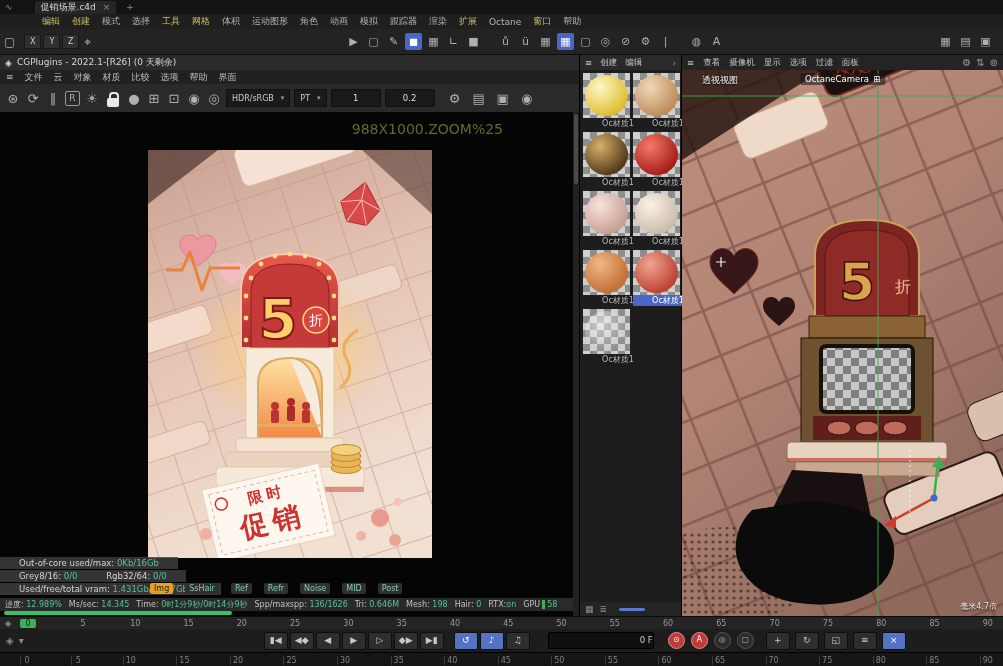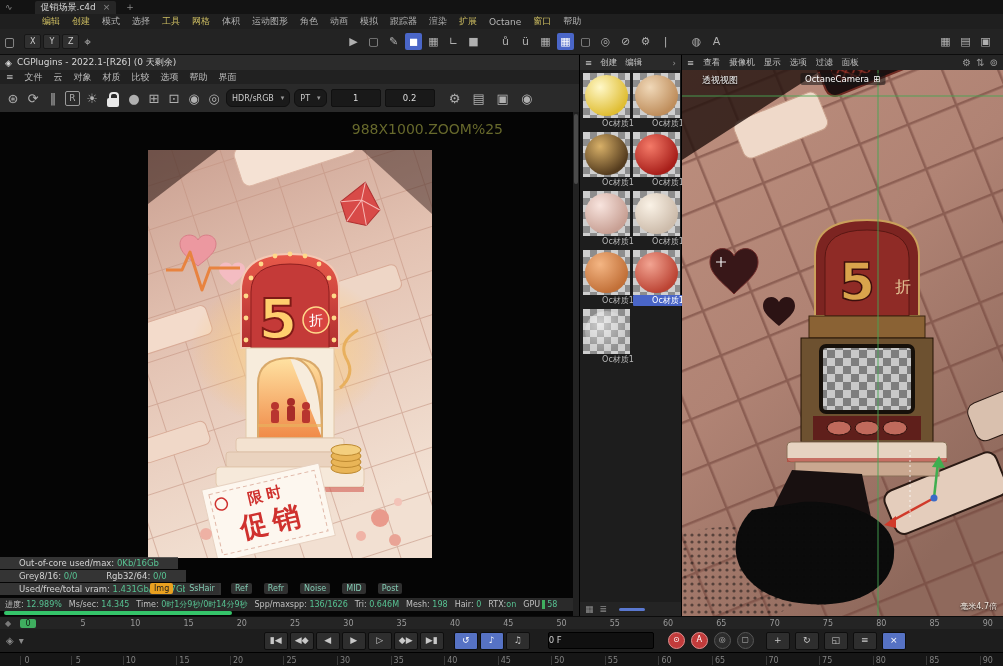--- a/index.html
+++ b/index.html
@@ -34,21 +34,21 @@
   
   #octane-panel{left:0;top:55px;width:580px;height:561px;background:#060606;border-right:1px solid #000;box-sizing:border-box}
   .ov-title{height:15px;background:#2b2b2b;display:flex;align-items:center;gap:5px;padding:0 5px;font-size:9px;color:#d8d8d8}
   .ov-menu{height:14px;background:#212121;display:flex;align-items:center;gap:11px;padding:0 6px;font-size:9px;color:#bcbcbc}
   .mi2{white-space:nowrap}
   .ov-tools{height:28px;background:#2a2a2a;display:flex;align-items:center;gap:4px;padding:0 5px}
   .vicon{min-width:16px;text-align:center;color:#b0b0b0;font-size:13px}
   .vicon.boxed{border:1px solid #9a9a9a;font-size:9px;width:13px;min-width:13px;height:13px;line-height:13px;border-radius:2px}
   .vicon.lock{width:12px;min-width:12px;height:9px;background:#e8e8e8;border-radius:2px;position:relative;margin:8px 3px 0}
   .vicon.lock::before{content:"";position:absolute;top:-6px;left:2px;width:6px;height:7px;border:2px solid #e8e8e8;border-bottom:none;border-radius:4px 4px 0 0}
-  .dd{background:#1a1a1a;border:1px solid #101010;height:16px;font-size:8px;color:#ccc;padding:0 5px;display:flex;align-items:center;gap:7px;border-radius:6px}
+  .dd{background:#1a1a1a;border:1px solid #101010;height:16px;font-size:8px;color:#ccc;padding:0 5px;display:flex;align-items:center;gap:7px;border-radius:0}
   .dd::after{content:"▾";font-size:7px;color:#999}
   .numfield{background:#191919;border:1px solid #101010;width:48px;height:16px;line-height:16px;text-align:center;font-size:8.5px;color:#ddd;border-radius:2px}
   .ov-canvas{position:absolute;left:0;top:57px;right:0;bottom:0;background:#050505;overflow:hidden}
   .ov-status{position:absolute;left:4px;top:2px;color:#bf6a28;font-size:8.5px;white-space:nowrap}
   .zoomtxt{position:absolute;right:76px;top:9px;color:#67692c;font-size:14px}
   .render-img{position:absolute;left:148px;top:38px;width:284px;height:408px}
   .statrow{position:absolute;left:0;background:rgba(64,64,64,.82);font-size:8.5px;padding:1px 19px;white-space:nowrap}
   .statrow .lab{color:#d2d2d2}
   .statrow .val{color:#57c292}
   #row-oov{bottom:47px}
@@ -94,21 +94,21 @@
   .marker{width:16px;font-size:8px;color:#7a7a7a;text-align:center}
   .ticks{flex:1;display:flex;justify-content:space-between;padding:0 10px 0 4px;font-size:8px;color:#9a9a9a}
   .tick{min-width:8px;text-align:center}
   .tick.ph{background:#3fae5f;color:#0f2416;padding:0 4px;border-radius:2px}
   .transport-row{position:absolute;top:13px;height:23px;left:0;right:0;background:#1d1d1d;display:flex;align-items:center}
   #tl-left{margin-left:6px;display:flex;gap:5px;color:#8a8a8a;font-size:10px}
   #tl-transport{margin-left:240px;display:flex}
   #tl-modes{margin-left:8px;display:flex}
   .tpbtn{min-width:20px;height:16px;background:#2e2e2e;border:1px solid #0e0e0e;border-radius:2px;color:#c8c8c8;font-size:9px;line-height:15px;text-align:center;margin-right:2px;padding:0 1px}
   .tpbtn.active{background:#5672c4;color:#fff}
-  #frame-field{margin-left:16px;width:104px;height:15px;background:#101010;border:1px solid #000;border-radius:2px;color:#ccc;font-size:8.5px;text-align:left;line-height:15px}
+  #frame-field{margin-left:16px;width:104px;height:15px;background:#101010;border:1px solid #000;border-radius:2px;color:#ccc;font-size:8.5px;text-align:right;line-height:15px}
   #tl-rec{margin-left:14px;display:flex;gap:6px}
   .rbtn{width:15px;height:15px;border-radius:50%;background:#2c2c2c;border:1px solid #565656;color:#b8b8b8;font-size:8px;line-height:14px;text-align:center}
   .rbtn.red{background:#c23b3b;border-color:#e09090;color:#fff}
   #tl-tog{margin-left:12px;display:flex;gap:3px}
   .ruler-bottom{position:absolute;top:36px;left:0;right:0;height:14px;background:#161616;border-top:1px solid #000;display:flex;align-items:center}
   .ruler-bottom .tick{border-left:1px solid #3a3a3a;padding-left:2px;color:#828282}
   svg text{font-family:"DejaVu Sans","Liberation Sans",sans-serif}
 </style>
 </head>
 <body>

